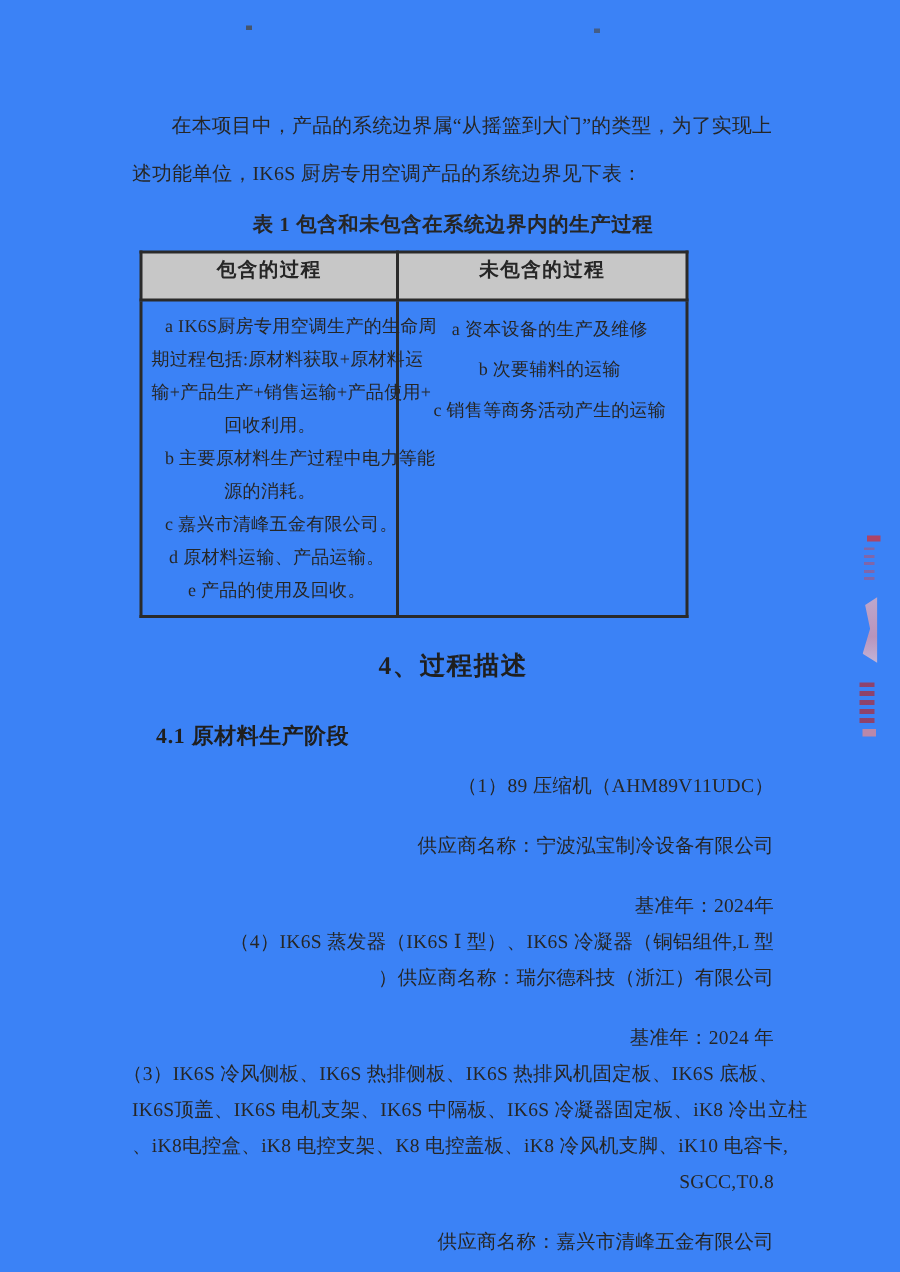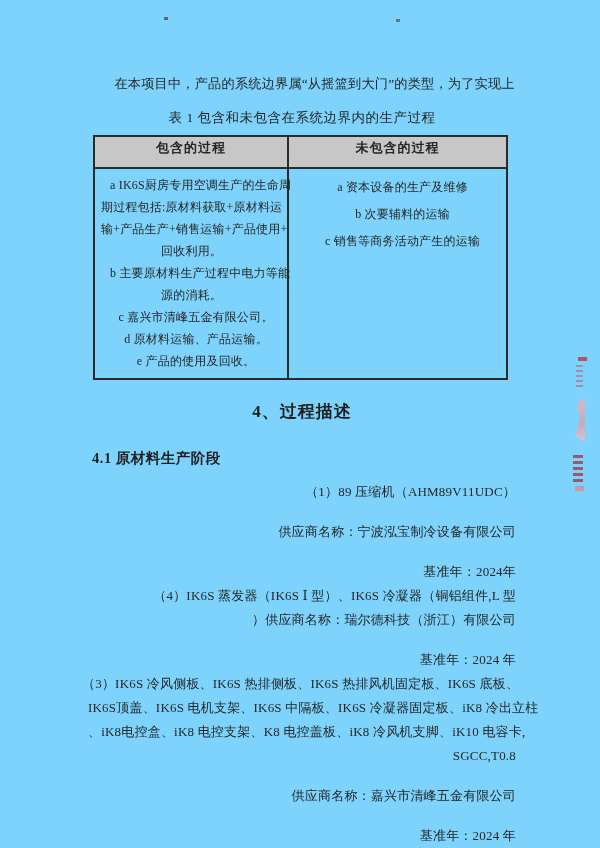--- a/index.html
+++ b/index.html
@@ -5,21 +5,21 @@
   html,body{margin:0;padding:0;}
   body{
     width:600px;height:848px;
     background:#e9e9e7;
     font-family:"Liberation Serif","DejaVu Serif",serif;
     -webkit-font-smoothing:antialiased;
   }
   .page{
     position:relative;
     width:600px;height:848px;
-    background:#7dd3fc;
+    background:#3b82f6;
     color:#262626;
     overflow:hidden;
     border-right:1px solid #dddbd6;
   }
   
   .speck{position:absolute;background:#4a4a4a;opacity:.8;}
   .speck.s1{left:164px;top:17px;width:4px;height:3px;}
   .speck.s2{left:396px;top:19px;width:4px;height:3px;opacity:.65;}
 
   .content{
@@ -33,29 +33,29 @@
     line-height:32px;
     letter-spacing:.2px;
     white-space:nowrap;
   }
   .intro .line.indent{text-indent:2em;}
 
   .table-title{
     margin-top:8px;
     text-align:center;
     font-size:13.5px;
-    font-weight:400;
+    font-weight:700;
     letter-spacing:.5px;
     line-height:20px;
   }
 
   table.boundary{
     margin-top:7px;
     margin-left:5px;
-    width:415px;
+    width:366px;
     border-collapse:collapse;
     table-layout:fixed;
   }
   table.boundary th, table.boundary td{
     border:2px solid #2a2a2a;
     vertical-align:top;
   }
   table.boundary th{
     background:#c7c7c7;
     font-size:13px;
@@ -80,21 +80,21 @@
 
   h2.section{
     margin:20px 0 0 0;
     font-size:17px;
     font-weight:bold;
     letter-spacing:1px;
     color:#1f1f1f;
     text-align:center;
   }
   h3.subsection{
-    margin:26px 0 0 4px;
+    margin:26px 0 0 16px;
     font-size:14.5px;
     font-weight:bold;
     letter-spacing:.5px;
     color:#1f1f1f;
   }
   .body-lines{margin-top:12px;text-align:right;}
   .bline{
     font-size:13px;
     line-height:24px;
     letter-spacing:.2px;
@@ -128,20 +128,21 @@
 <body>
 
 <div class="page">
   <div class="speck s1"></div>
   <div class="speck s2"></div>
 
   <div class="content">
 
     <div class="intro">
       <span class="line indent">在本项目中，产品的系统边界属“从摇篮到大门”的类型，为了实现上</span>
+      <span class="line">述功能单位，IK6S 厨房专用空调产品的系统边界见下表：</span>
     </div>
 
     <div class="table-title">表 1 包含和未包含在系统边界内的生产过程</div>
 
     <table class="boundary">
       <colgroup>
           <col class="c1">
           <col class="c2">
         </colgroup>
       <thead>

